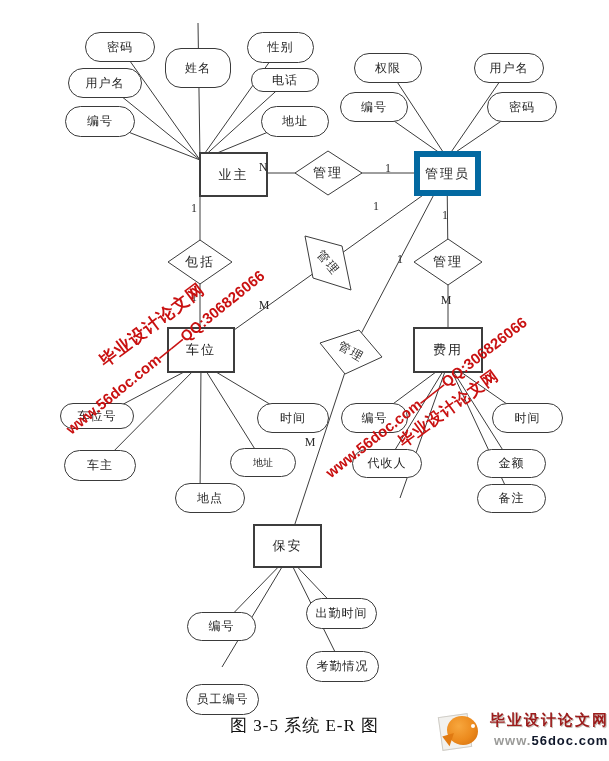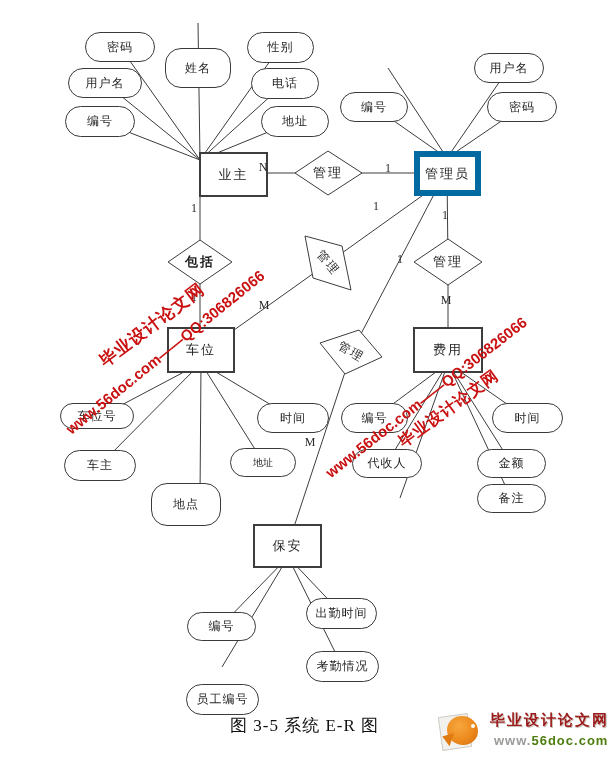--- a/index.html
+++ b/index.html
@@ -40,21 +40,21 @@
                background:radial-gradient(circle at 38% 35%, #f7a73e 0%, #ec8a1d 55%, #cf6a0c 100%); }
   .logo-eye { position:absolute; left:33px; top:17px; width:4px; height:4px; border-radius:50%; background:#fff; }
   .logo-fin { position:absolute; left:4px; top:24px; width:0; height:0; border-top:7px solid transparent;
               border-bottom:7px solid transparent; border-right:10px solid #e07a12; transform:rotate(18deg); }
   .logo-title { position:absolute; left:52px; top:7px; font-weight:bold; font-size:15px; color:#9c1c1c;
                 letter-spacing:2px; white-space:nowrap; text-shadow:1px 1px 0 #c9c3bb;
                 font-family:"Liberation Sans","DejaVu Sans",sans-serif; }
   .logo-url { position:absolute; left:56px; top:29px; font-weight:bold; font-size:13px; letter-spacing:1px;
               white-space:nowrap; font-family:"Liberation Sans","DejaVu Sans",sans-serif; }
   .logo-url .gray { color:#9a9a98; }
-  .logo-url .red { color:#4d7c0f; }
+  .logo-url .red { color:#0f172a; }
 </style>
 </head>
 <body>
 
 <div id="canvas">
 
   <svg class="wires" width="609" height="761" viewBox="0 0 609 761">
     <g stroke="#3c3c3c" stroke-width="1" fill="none">
 
       <line x1="200" y1="173" x2="200" y2="262"></line>
@@ -109,51 +109,52 @@
     </g>
   </svg>
 
   <div class="node entity" style="left:164px;top:152px;width:69px;height:45px;margin-left:35px;">业主</div>
   <div class="node entity gray" style="left:414px;top:151px;width:67px;height:45px;">管理员</div>
   <div class="node entity" style="left:167px;top:327px;width:68px;height:46px;">车位</div>
   <div class="node entity" style="left:413px;top:327px;width:70px;height:46px;">费用</div>
   <div class="node entity" style="left:253px;top:524px;width:69px;height:44px;">保安</div>
 
   <span class="dlabel" style="left:328px;top:173px;">管理</span>
-  <span class="dlabel" style="left:200px;top:262px;font-weight:bold;">包括</span>
+  <span class="dlabel" style="left:200px;top:262px;">包括</span>
   <span class="dlabel" style="left:448px;top:262px;">管理</span>
   <span class="dlabel rot50" style="left:328px;top:263px;">管理</span>
   <span class="dlabel rot30" style="left:351px;top:352px;">管理</span>
 
   <span class="card" style="left:263px;top:167px;">N</span>
   <span class="card" style="left:388px;top:168px;">1</span>
   <span class="card" style="left:194px;top:208px;">1</span>
   <span class="card" style="left:194px;top:297px;">1</span>
   <span class="card" style="left:376px;top:206px;">1</span>
   <span class="card" style="left:445px;top:215px;">1</span>
   <span class="card" style="left:400px;top:259px;">1</span>
   <span class="card" style="left:264px;top:305px;">M</span>
   <span class="card" style="left:446px;top:300px;">M</span>
   <span class="card" style="left:310px;top:442px;">M</span>
 
   <div class="node attr" style="left:165px;top:8px;width:66px;height:40px;margin-top:40px;">姓名</div>
   <div class="node attr" style="left:85px;top:32px;width:70px;height:30px;">密码</div>
   <div class="node attr" style="left:68px;top:68px;width:74px;height:30px;">用户名</div>
   <div class="node attr" style="left:65px;top:106px;width:70px;height:31px;">编号</div>
   <div class="node attr" style="left:247px;top:32px;width:67px;height:31px;">性别</div>
-  <div class="node attr" style="left:251px;top:68px;width:68px;height:31px;">电话</div>
+  <div class="node attr" style="left:251px;top:68px;width:68px;height:24px;">电话</div>
   <div class="node attr" style="left:261px;top:106px;width:68px;height:31px;">地址</div>
 
+  <div class="node attr" style="left:354px;top:53px;width:68px;height:30px;">权限</div>
   <div class="node attr" style="left:340px;top:92px;width:68px;height:30px;">编号</div>
   <div class="node attr" style="left:474px;top:53px;width:70px;height:30px;">用户名</div>
   <div class="node attr" style="left:487px;top:92px;width:70px;height:30px;">密码</div>
 
   <div class="node attr" style="left:60px;top:403px;width:74px;height:26px;">车位号</div>
   <div class="node attr" style="left:64px;top:450px;width:72px;height:31px;">车主</div>
-  <div class="node attr" style="left:151px;top:483px;width:70px;height:43px;">地点</div>
+  <div class="node attr" style="left:175px;top:483px;width:70px;height:30px;">地点</div>
   <div class="node attr" style="left:257px;top:403px;width:72px;height:30px;">时间</div>
   <div class="node attr small" style="left:230px;top:448px;width:66px;height:29px;">地址</div>
 
   <div class="node attr" style="left:341px;top:403px;width:67px;height:30px;">编号</div>
   <div class="node attr" style="left:352px;top:449px;width:70px;height:29px;">代收人</div>
   <div class="node attr" style="left:492px;top:403px;width:71px;height:30px;">时间</div>
   <div class="node attr" style="left:477px;top:449px;width:69px;height:29px;">金额</div>
   <div class="node attr" style="left:477px;top:484px;width:69px;height:29px;">备注</div>
 
   <div class="node attr" style="left:187px;top:612px;width:69px;height:29px;">编号</div>

